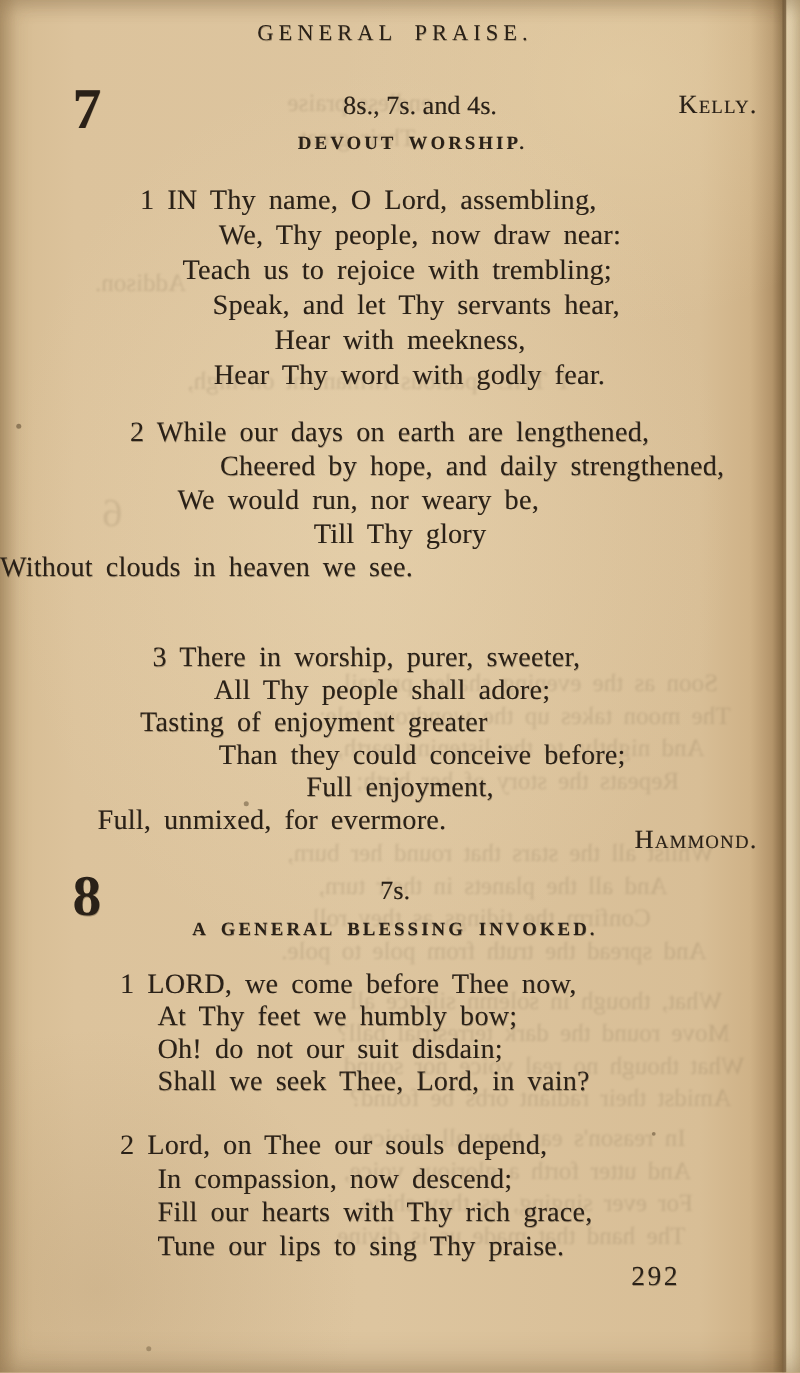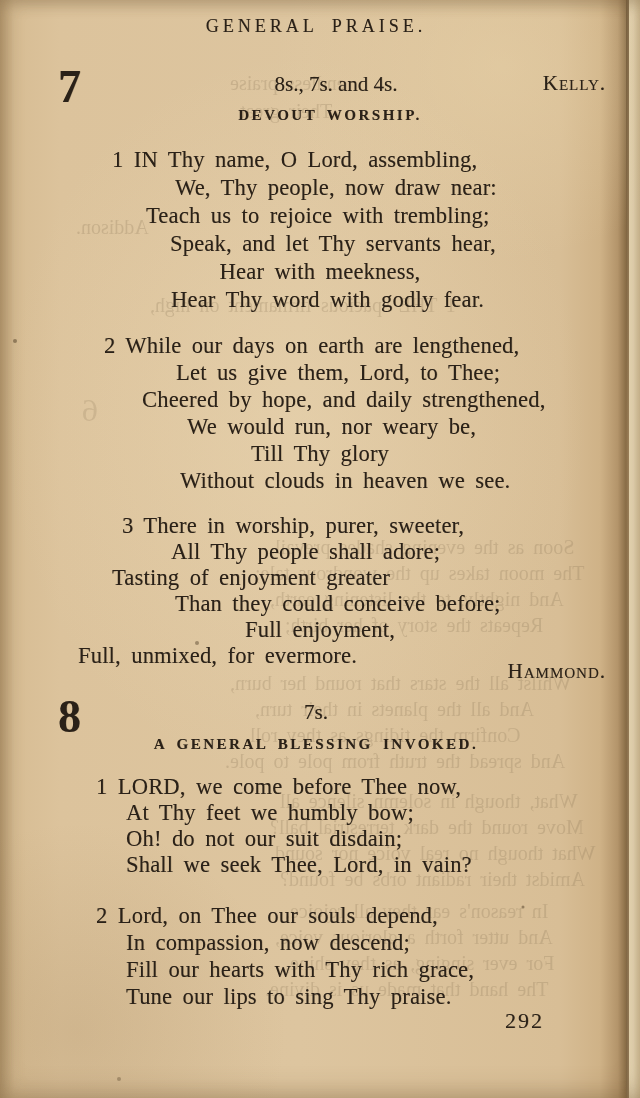--- a/index.html
+++ b/index.html
@@ -150,21 +150,20 @@
     <p>1 IN Thy name, O Lord, assembling,</p>
     <p>We, Thy people, now draw near:</p>
     <p>Teach us to rejoice with trembling;</p>
     <p>Speak, and let Thy servants hear,</p>
     <p class="c">Hear with meekness,</p>
     <p>Hear Thy word with godly fear.</p>
   </div>
 
   <div id="st2" class="stanza ink">
     <p>2 While our days on earth are lengthened,</p>
-    <p>Let us give them, Lord, to Thee;</p>
     <p>Cheered by hope, and daily strengthened,</p>
     <p>We would run, nor weary be,</p>
     <p class="c">Till Thy glory</p>
     <p>Without clouds in heaven we see.</p>
   </div>
 
   <div id="st3" class="stanza ink">
     <p>3 There in worship, purer, sweeter,</p>
     <p>All Thy people shall adore;</p>
     <p>Tasting of enjoyment greater</p>

